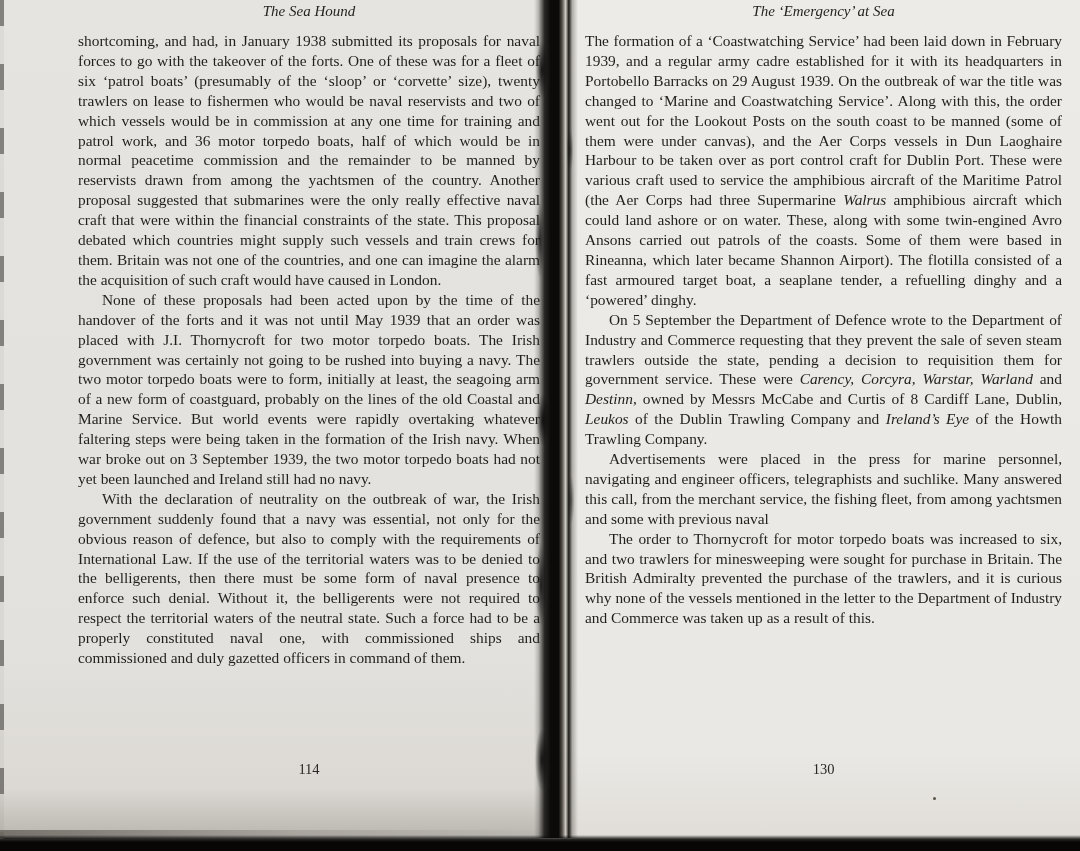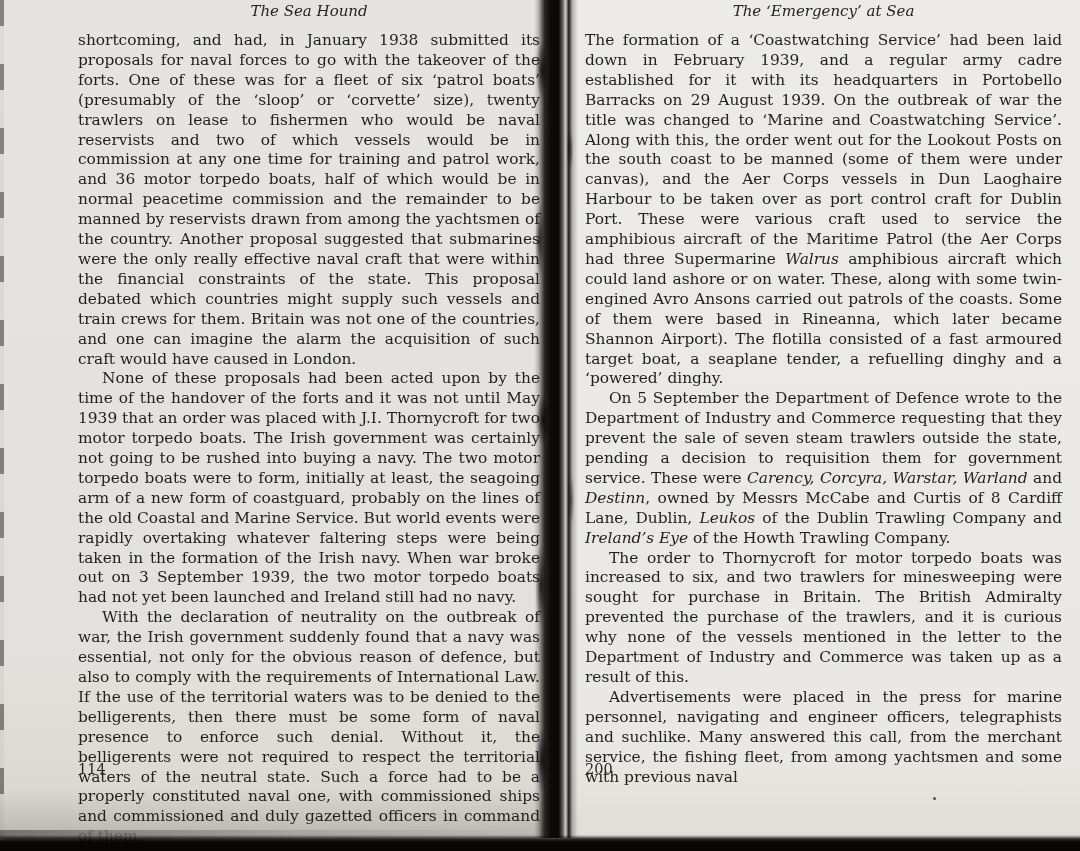--- a/index.html
+++ b/index.html
@@ -1,21 +1,21 @@
 <!DOCTYPE html>
 <html><head>
 <meta charset="utf-8">
 <style>
   html,body{margin:0;padding:0;background:#3a3836;}
   .scan{
     position:relative;width:1080px;height:851px;overflow:hidden;
     font-family:"DejaVu Serif","Liberation Serif",serif;color:#211f1c;
     background:#e8e6e2;
   }
-  .page{position:absolute;top:0;height:838px;}
+  .page{position:absolute;top:0;height:838px;font-family:Liberation Serif, serif;}
   .page-left{
     left:0;width:544px;
     background:linear-gradient(180deg,#e6e4e0 0%,#e3e1dd 78%,#dcd9d4 94%,#b9b6b0 100%);
   }
   .page-right{
     left:544px;width:556px;
     background:linear-gradient(180deg,#edebe7 0%,#eae8e4 90%,#e0ddd8 100%);
   }
   .running-header{
     position:absolute;top:2px;text-align:center;
@@ -28,21 +28,21 @@
   .body-text p{margin:0;}
   .body-text p.indent{text-indent:24px;}
   .it{font-style:italic;}
   .section-heading{
     font-variant:small-caps;font-size:16.2px;line-height:19.9px;
     letter-spacing:.4px;text-align:left;
   }
   .page-left .running-header,.page-left .body-text,.page-left .page-number{left:78px;width:462px;}
   .page-right .running-header,.page-right .body-text,.page-right .page-number{left:41px;width:477px;}
   .page-number{
-    position:absolute;top:761px;font-size:14.5px;color:#2a2825;
+    position:absolute;top:761px;text-align:center;font-size:14.5px;color:#2a2825;
   }
   
   .gutter{
     position:absolute;left:534px;top:0;width:44px;height:838px;
     background:linear-gradient(90deg,
       rgba(25,23,20,0) 0%,
       rgba(25,23,20,.22) 10%,
       rgba(14,12,10,.88) 24%,
       #0b0a08 38%,
       #0b0a08 56%,
@@ -97,25 +97,25 @@
       </div>
     <div class="page-number">114</div>
   </div>
 
   <div class="page page-right">
     <div class="running-header">The ‘Emergency’ at Sea</div>
     <div class="body-text">
       <div>
           <p class=""><span>The formation of a ‘Coastwatching Service’ had been laid down in February 1939, and a regular army cadre established for it with its headquarters in Portobello Barracks on 29 August 1939. On the outbreak of war the title was changed to ‘Marine and Coastwatching Service’. Along with this, the order went out for the Lookout Posts on the south coast to be manned (some of them were under canvas), and the Aer Corps vessels in Dun Laoghaire Harbour to be taken over as port control craft for Dublin Port. These were various craft used to service the amphibious aircraft of the Maritime Patrol (the Aer Corps had three Supermarine </span><span class="it">Walrus</span><span> amphibious aircraft which could land ashore or on water. These, along with some twin-engined Avro Ansons carried out patrols of the coasts. Some of them were based in Rineanna, which later became Shannon Airport). The flotilla consisted of a fast armoured target boat, a seaplane tender, a refuelling dinghy and a ‘powered’ dinghy.</span></p>
           <p class="indent"><span>On 5 September the Department of Defence wrote to the Department of Industry and Commerce requesting that they prevent the sale of seven steam trawlers outside the state, pending a decision to requisition them for government service. These were </span><span class="it">Carency, Corcyra, Warstar, Warland</span><span> and </span><span class="it">Destinn</span><span>, owned by Messrs McCabe and Curtis of 8 Cardiff Lane, Dublin, </span><span class="it">Leukos</span><span> of the Dublin Trawling Company and </span><span class="it">Ireland’s Eye</span><span> of the Howth Trawling Company.</span></p>
+          <p class="indent"><span>Advertisements were placed in the press for marine personnel, navigating and engineer officers, telegraphists and suchlike. Many answered this call, from the merchant service, the fishing fleet, from among yachtsmen and some with previous naval</span></p>
           <p class="indent"><span>The order to Thornycroft for motor torpedo boats was increased to six, and two trawlers for minesweeping were sought for purchase in Britain. The British Admiralty prevented the purchase of the trawlers, and it is curious why none of the vessels mentioned in the letter to the Department of Industry and Commerce was taken up as a result of this.</span></p>
-          <p class="indent"><span>Advertisements were placed in the press for marine personnel, navigating and engineer officers, telegraphists and suchlike. Many answered this call, from the merchant service, the fishing fleet, from among yachtsmen and some with previous naval</span></p>
         </div>
     </div>
-    <div class="page-number">200</div>
+    <div class="page-number">130</div>
   </div>
 
   <div class="gutter"></div>
   <div class="left-edge"></div>
   <div class="bottom-shadow"></div>
   <div class="bottom-edge"></div>
   <div class="speck"></div>
 
 </div>
 

